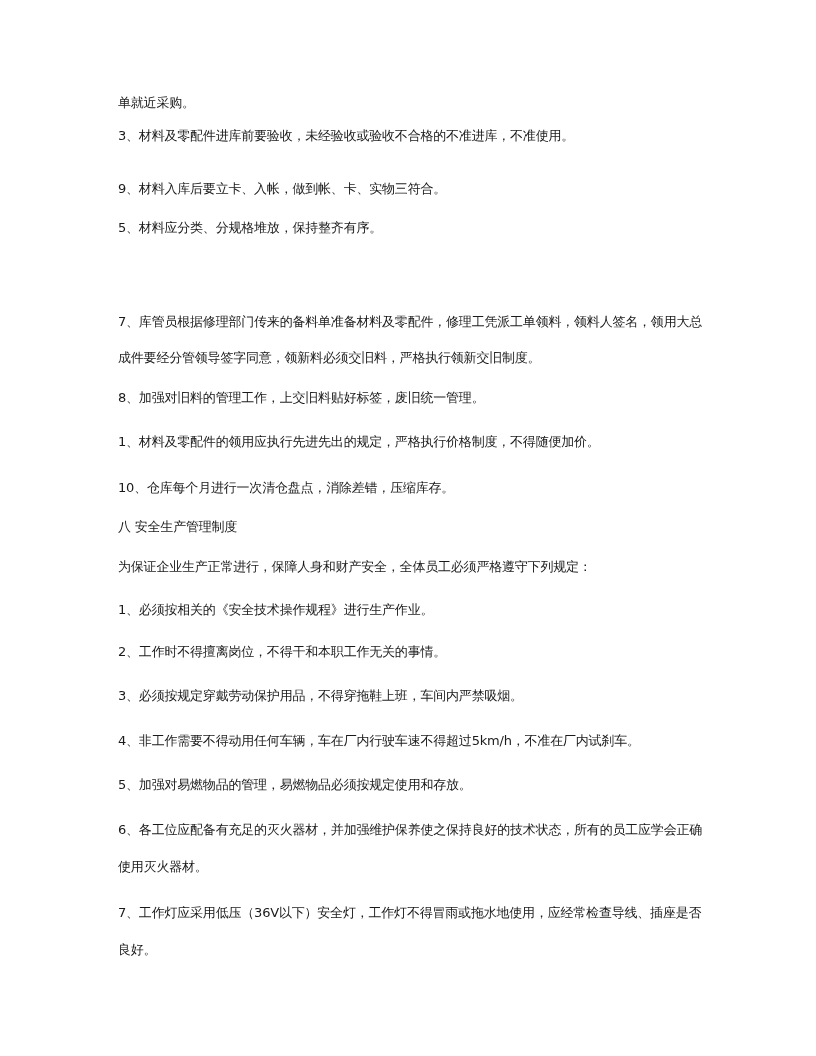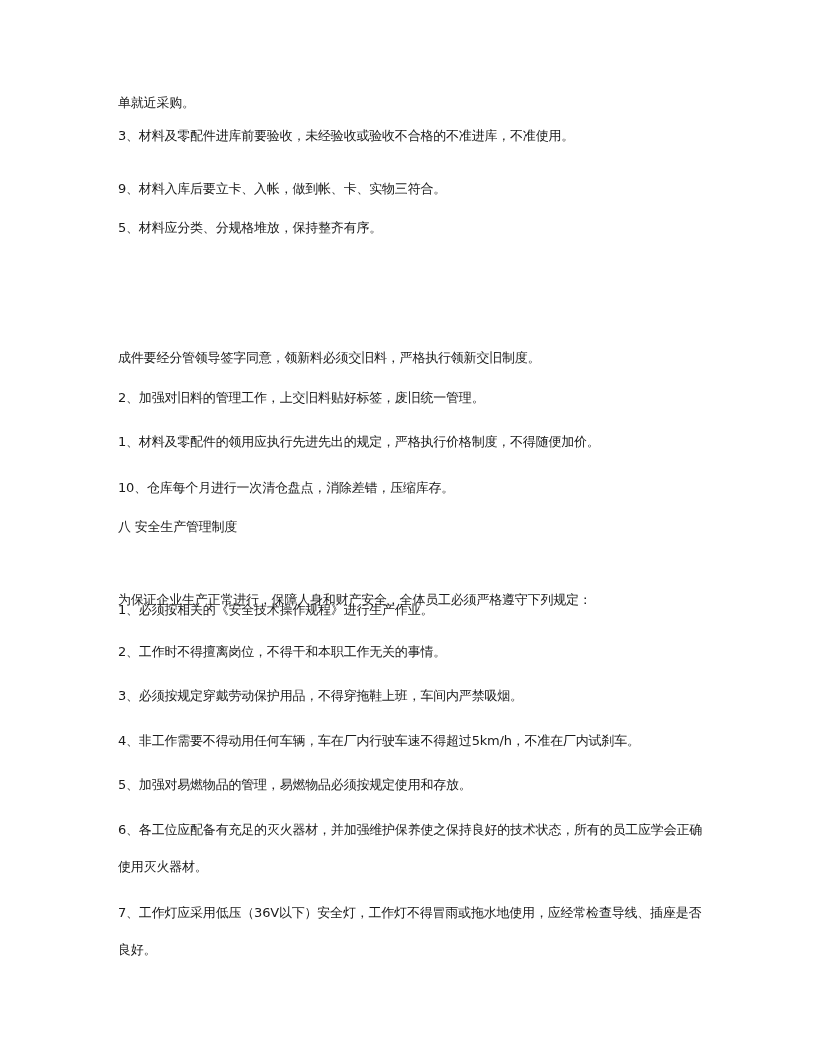--- a/index.html
+++ b/index.html
@@ -9,26 +9,27 @@
   .line { position: absolute; left: 118px; font-size: 13px; line-height: 16px; white-space: nowrap; letter-spacing: -0.2px; }
 </style>
 </head>
 <body>
 
 <div class="page">
   <div class="line" style="top:95px">单就近采购。</div>
   <div class="line" style="top:128px">3、材料及零配件进库前要验收，未经验收或验收不合格的不准进库，不准使用。</div>
   <div class="line" style="top:181px">9、材料入库后要立卡、入帐，做到帐、卡、实物三符合。</div>
   <div class="line" style="top:220px">5、材料应分类、分规格堆放，保持整齐有序。</div>
+  <div class="line" style="top:314px">7、库管员根据修理部门传来的备料单准备材料及零配件，修理工凭派工单领料，领料人签名，领用大总</div>
   <div class="line" style="top:350px">成件要经分管领导签字同意，领新料必须交旧料，严格执行领新交旧制度。</div>
-  <div class="line" style="top:390px">2、加强对旧料的管理工作，上交旧料贴好标签，废旧统一管理。</div>
+  <div class="line" style="top:390px">8、加强对旧料的管理工作，上交旧料贴好标签，废旧统一管理。</div>
   <div class="line" style="top:434px">1、材料及零配件的领用应执行先进先出的规定，严格执行价格制度，不得随便加价。</div>
   <div class="line" style="top:480px">10、仓库每个月进行一次清仓盘点，消除差错，压缩库存。</div>
   <div class="line" style="top:519px">八   安全生产管理制度</div>
-  <div class="line" style="top:592px">为保证企业生产正常进行，保障人身和财产安全，全体员工必须严格遵守下列规定：</div>
+  <div class="line" style="top:559px">为保证企业生产正常进行，保障人身和财产安全，全体员工必须严格遵守下列规定：</div>
   <div class="line" style="top:602px">1、必须按相关的《安全技术操作规程》进行生产作业。</div>
   <div class="line" style="top:644px">2、工作时不得擅离岗位，不得干和本职工作无关的事情。</div>
   <div class="line" style="top:688px">3、必须按规定穿戴劳动保护用品，不得穿拖鞋上班，车间内严禁吸烟。</div>
   <div class="line" style="top:733px">4、非工作需要不得动用任何车辆，车在厂内行驶车速不得超过5km/h，不准在厂内试刹车。</div>
   <div class="line" style="top:777px">5、加强对易燃物品的管理，易燃物品必须按规定使用和存放。</div>
   <div class="line" style="top:822px">6、各工位应配备有充足的灭火器材，并加强维护保养使之保持良好的技术状态，所有的员工应学会正确</div>
   <div class="line" style="top:859px">使用灭火器材。</div>
   <div class="line" style="top:905px">7、工作灯应采用低压（36V以下）安全灯，工作灯不得冒雨或拖水地使用，应经常检查导线、插座是否</div>
   <div class="line" style="top:942px">良好。</div>
 </div>

